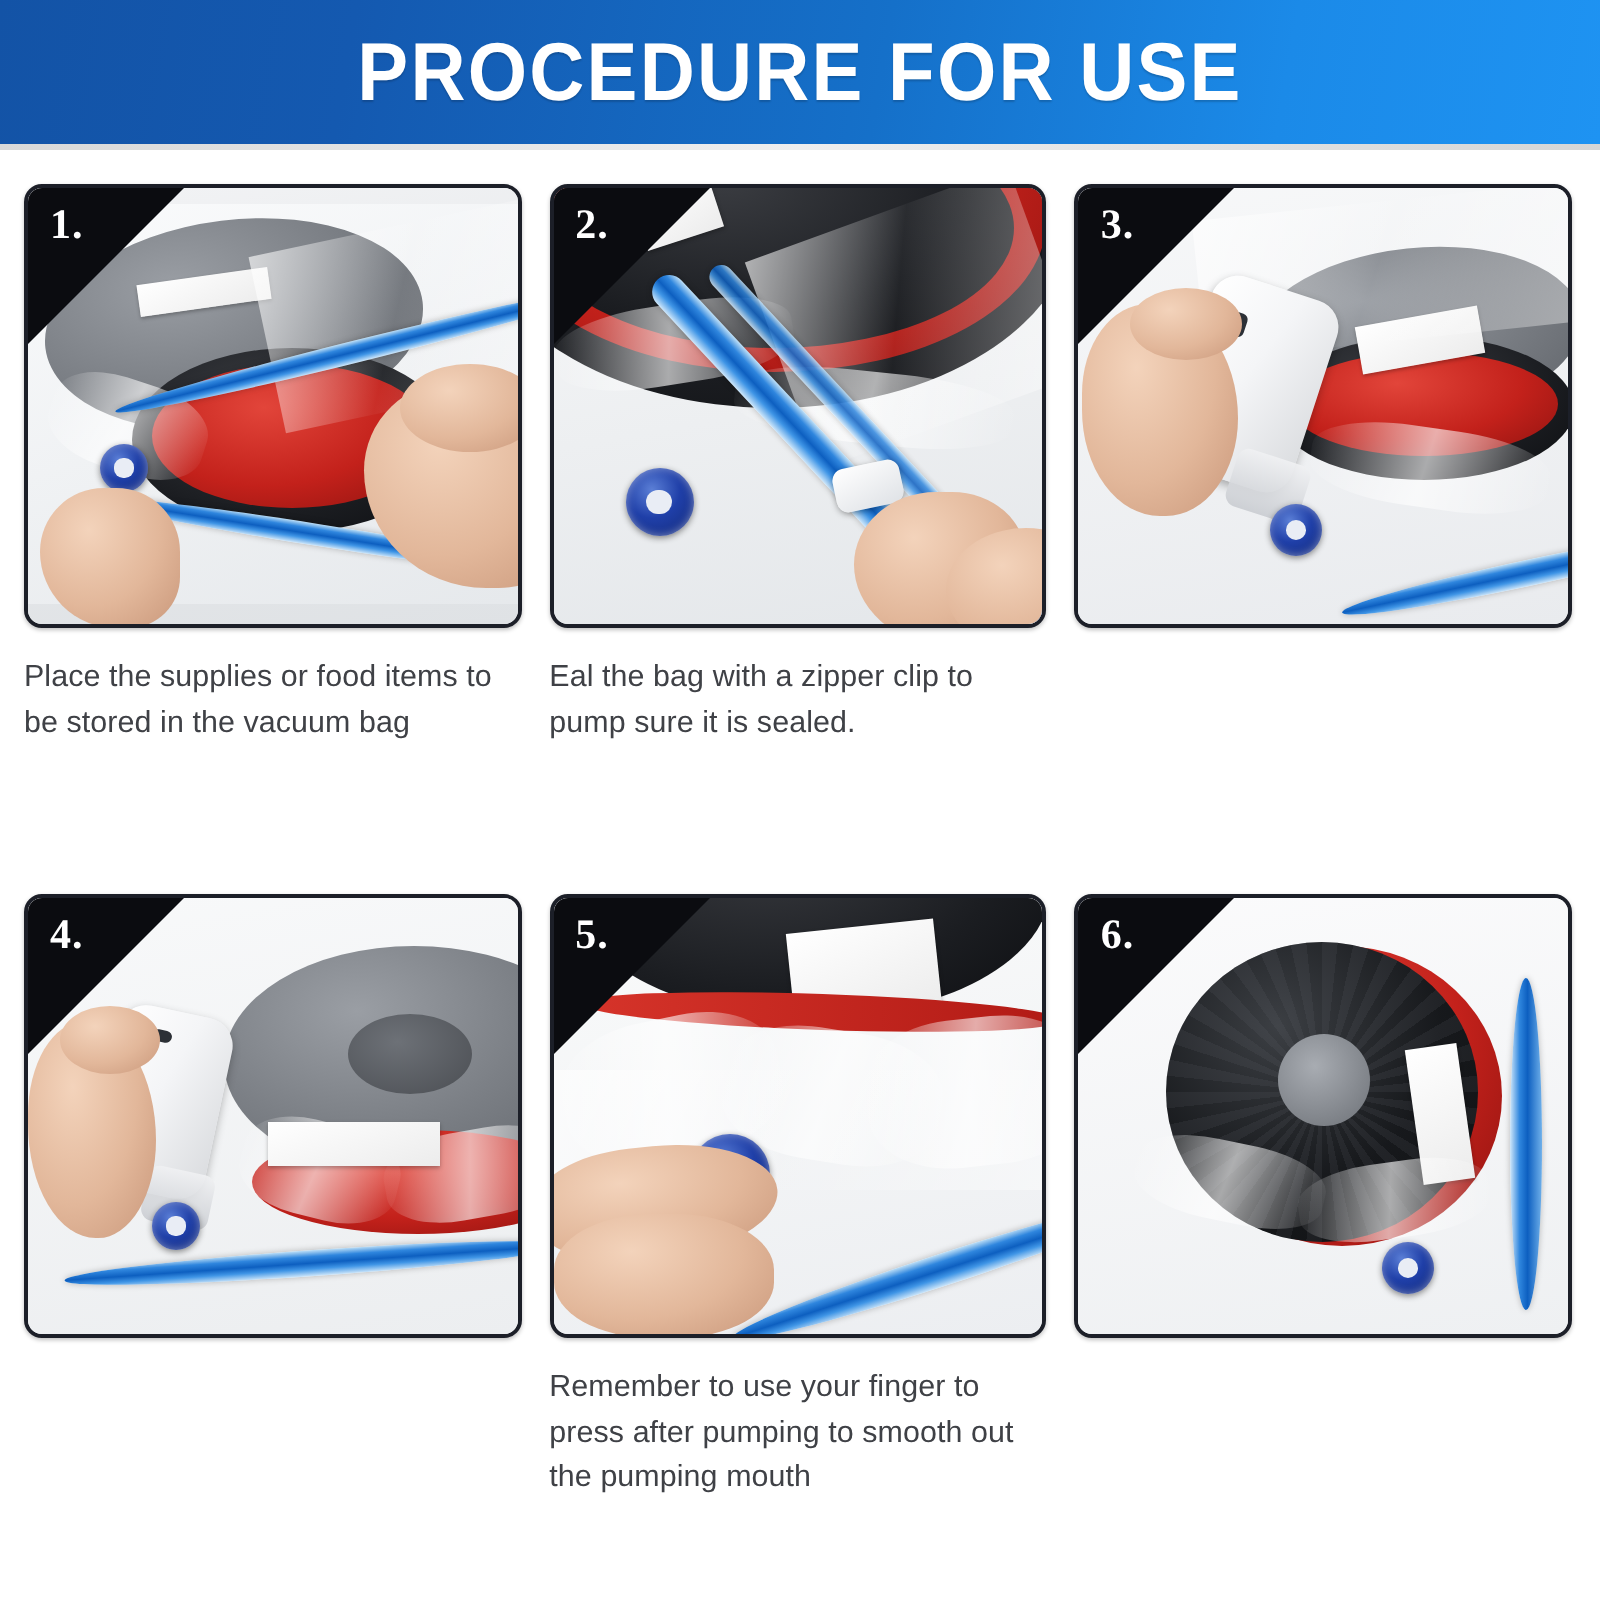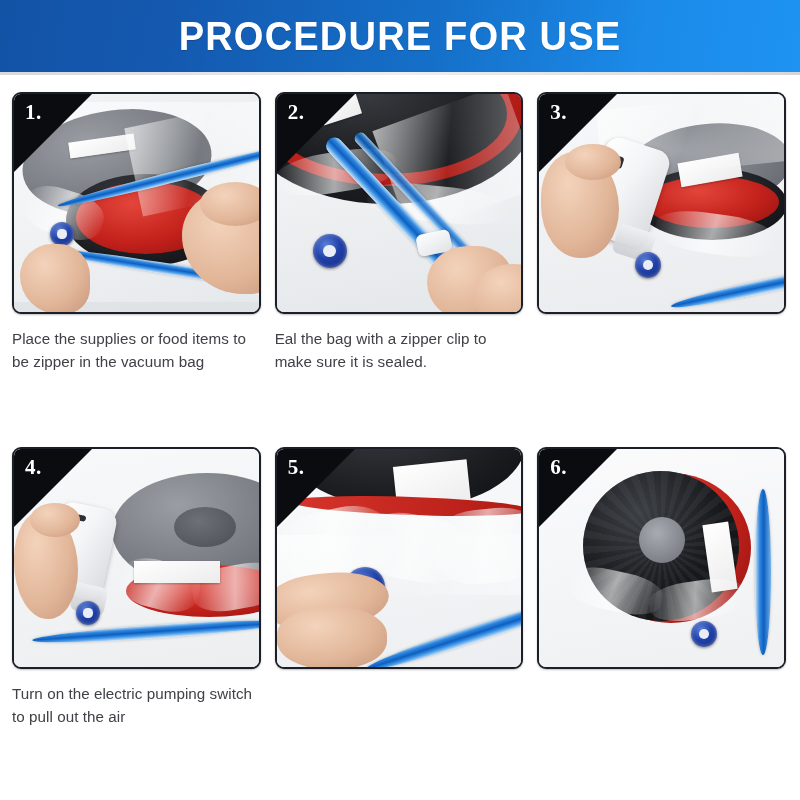--- a/index.html
+++ b/index.html
@@ -246,21 +246,21 @@
           <div class="hand" style="left:186px;top:88px;width:70px;height:44px;border-radius:50%;"></div>
 
           <div class="hand" style="left:6px;top:150px;width:70px;height:70px;border-radius:50% 50% 40% 60%;"></div>
         </div>
       </div>
       <div class="corner-badge">
         <div class="tri"></div>
         <div class="num">1.</div>
       </div>
     </div>
-    <div class="caption">Place the supplies or food items to be zipper in the vacuum bag</div>
+    <div class="caption">Place the supplies or food items to be stored in the vacuum bag</div>
   </div>
 
   <div class="step-cell">
     <div class="photo-panel">
       <div class="photo-inner">
         <div class="scene">
           <div class="bg-studio" style="background:linear-gradient(170deg,#f6f7f8,#e4e7ea);"></div>
 
           <div class="spool-black" style="left:-40px;top:-80px;width:300px;height:190px;"></div>
           <div class="spool-red" style="left:-26px;top:-58px;width:272px;height:150px;"></div>
@@ -280,21 +280,21 @@
 
           <div class="hand" style="left:150px;top:152px;width:86px;height:76px;border-radius:50% 45% 40% 55%;"></div>
           <div class="hand" style="left:196px;top:170px;width:80px;height:62px;border-radius:50%;"></div>
         </div>
       </div>
       <div class="corner-badge">
         <div class="tri"></div>
         <div class="num">2.</div>
       </div>
     </div>
-    <div class="caption">Eal the bag with a zipper clip to make sure it is sealed.</div>
+    <div class="caption">Eal the bag with a zipper clip to pump sure it is sealed.</div>
   </div>
 
   <div class="step-cell">
     <div class="photo-panel">
       <div class="photo-inner">
         <div class="scene">
           <div class="bg-studio" style="background:linear-gradient(170deg,#f7f8f9,#e9ebee);"></div>
 
           <div class="spool-grey" style="left:86px;top:30px;width:166px;height:86px;transform:rotate(-6deg);"></div>
           <div class="spool-black" style="left:98px;top:74px;width:150px;height:72px;"></div>
@@ -346,21 +346,20 @@
           <div class="hand" style="left:16px;top:54px;width:50px;height:34px;border-radius:50%;"></div>
 
           <div class="zip" style="left:18px;top:176px;width:250px;height:13px;transform:rotate(-4deg);border-radius:50%;"></div>
         </div>
       </div>
       <div class="corner-badge">
         <div class="tri"></div>
         <div class="num">4.</div>
       </div>
     </div>
-    <div class="caption">Turn on the electric pumping switch to pull out the air</div>
   </div>
 
   <div class="step-cell">
     <div class="photo-panel">
       <div class="photo-inner">
         <div class="scene">
           <div class="bg-studio" style="background:linear-gradient(170deg,#fafbfb,#eceef1);"></div>
 
           <div class="spool-black" style="left:8px;top:-70px;width:240px;height:130px;"></div>
           <div class="label-tag" style="left:118px;top:14px;width:74px;height:44px;transform:rotate(-6deg);"></div>
@@ -378,20 +377,21 @@
           <div class="hand" style="left:0px;top:158px;width:110px;height:62px;border-radius:45%;"></div>
 
           <div class="zip" style="left:84px;top:178px;width:220px;height:16px;transform:rotate(-18deg);border-radius:50%;"></div>
         </div>
       </div>
       <div class="corner-badge">
         <div class="tri"></div>
         <div class="num">5.</div>
       </div>
     </div>
+    <div class="caption">Remember to use your finger to press after pumping to smooth out the pumping mouth</div>
   </div>
 
   <div class="step-cell">
     <div class="photo-panel">
       <div class="photo-inner">
         <div class="scene">
           <div class="bg-studio" style="background:linear-gradient(170deg,#fbfbfc,#eef0f2);"></div>
 
           <div class="spool-red" style="left:52px;top:24px;width:160px;height:150px;"></div>
 

